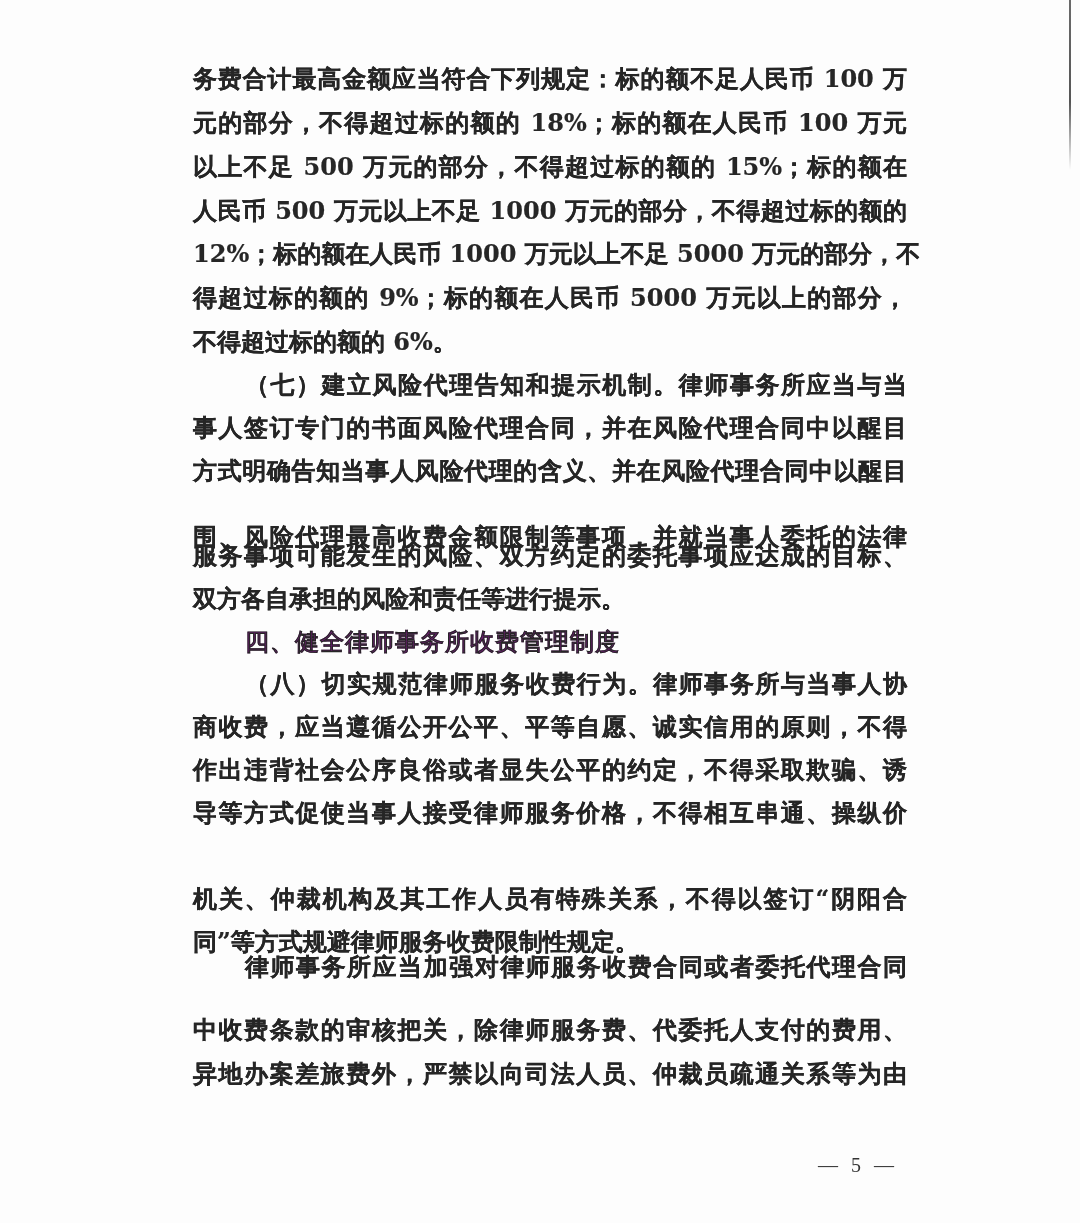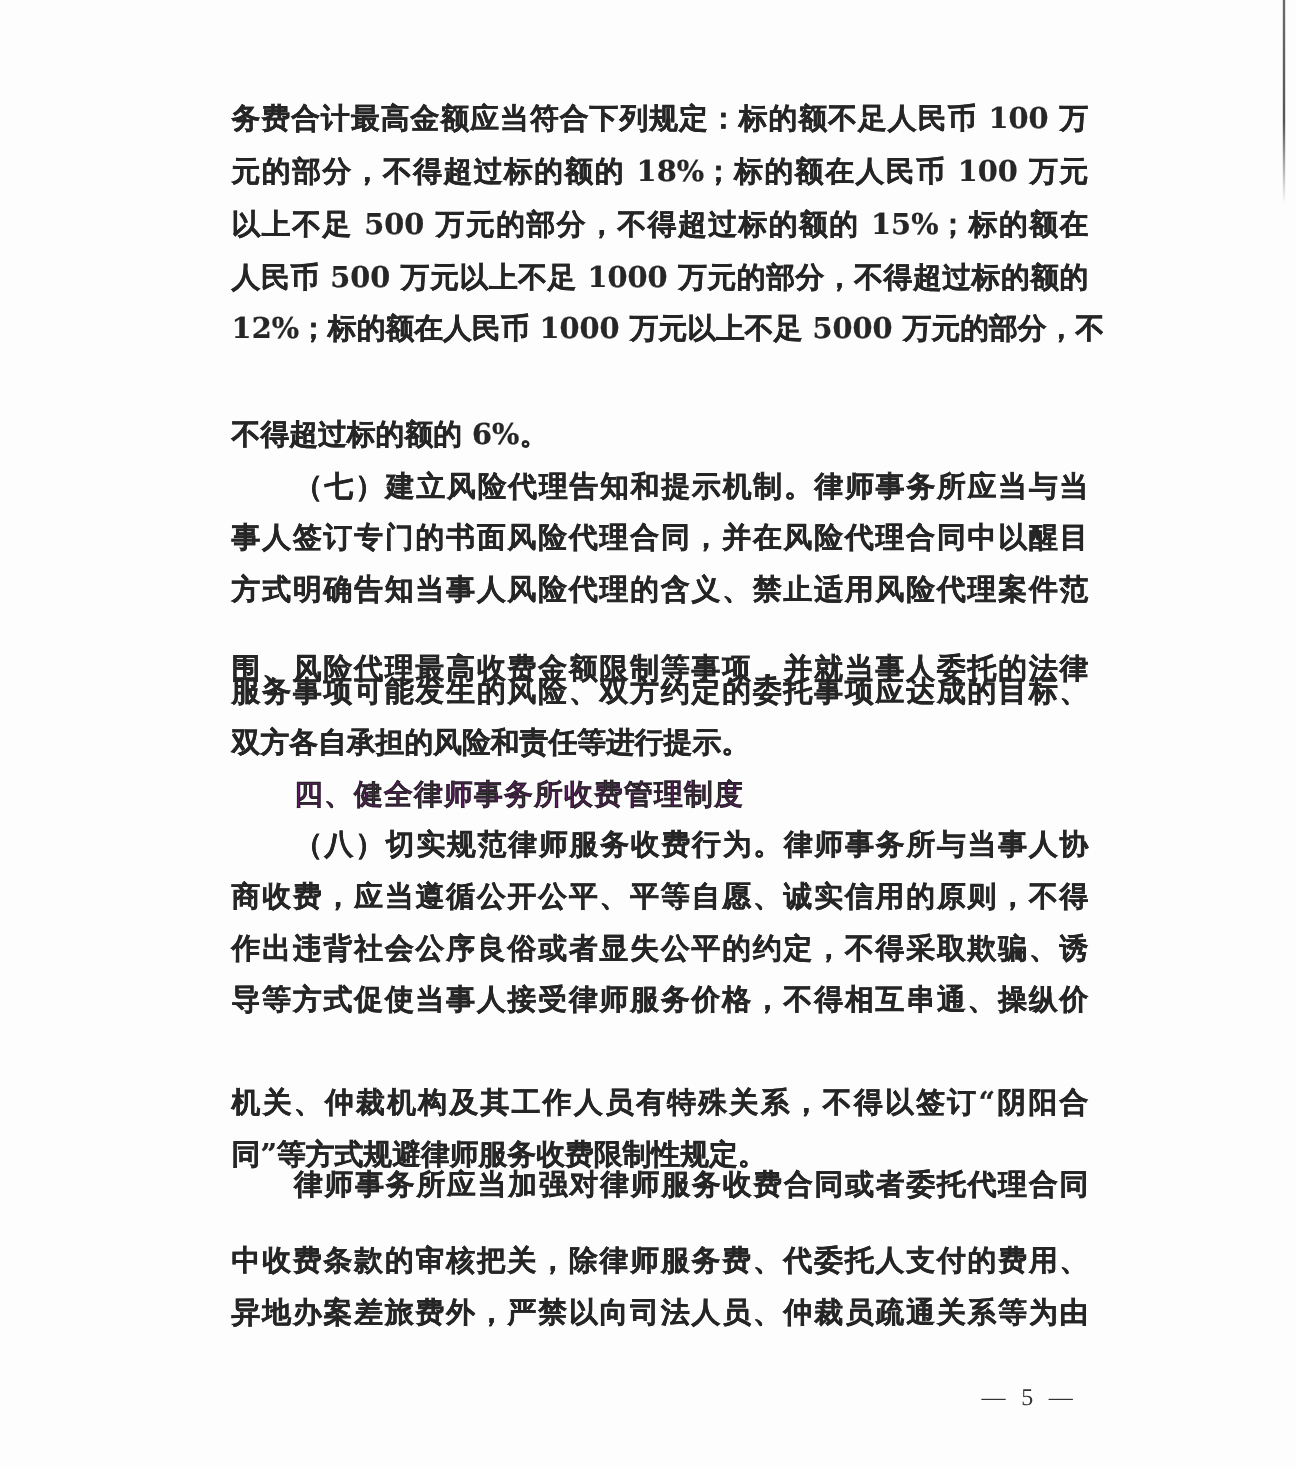--- a/index.html
+++ b/index.html
@@ -35,21 +35,20 @@
       width: 714px;
       height: 40px;
       line-height: 40px;
       font-size: 24px;
       font-weight: bold;
       letter-spacing: 0;
       text-align: justify;
       text-align-last: justify;
       white-space: nowrap;
       color: #262626;
-      margin-top: 20px;
       -webkit-text-stroke: 0.2px #262626;
     }
     .line.indent { left: 245px; width: 662px; }
     .line.last { text-align-last: left; }
     .line.heading {
       left: 245px;
       width: auto;
       text-align: left;
       text-align-last: left;
       font-family: "DejaVu Sans", "Liberation Sans", sans-serif;
@@ -80,25 +79,26 @@
 <body>
 
 <div class="page">
   <div class="scan-edge"></div>
 
   <div class="line" style="top:59px"><span class="j">务费合计最高金额应当符合下列规定：标的额不足人民币 100 万</span></div>
   <div class="line" style="top:103px"><span class="j">元的部分，不得超过标的额的 18%；标的额在人民币 100 万元</span></div>
   <div class="line" style="top:147px"><span class="j">以上不足 500 万元的部分，不得超过标的额的 15%；标的额在</span></div>
   <div class="line" style="top:191px"><span class="j">人民币 500 万元以上不足 1000 万元的部分，不得超过标的额的</span></div>
   <div class="line" style="top:234px"><span class="j">12%；标的额在人民币 1000 万元以上不足 5000 万元的部分，不</span></div>
+  <div class="line" style="top:278px"><span class="j">得超过标的额的 9%；标的额在人民币 5000 万元以上的部分，</span></div>
   <div class="line last" style="top:322px"><span>不得超过标的额的 6%。</span></div>
 
   <div class="line indent" style="top:365px"><span class="j">（七）建立风险代理告知和提示机制。律师事务所应当与当</span></div>
   <div class="line" style="top:408px"><span class="j">事人签订专门的书面风险代理合同，并在风险代理合同中以醒目</span></div>
-  <div class="line" style="top:451px"><span class="j">方式明确告知当事人风险代理的含义、禁止适用风险代理案件范</span></div>
+  <div class="line" style="top:451px"><span class="j">方式明确告知当事人风险代理的含义、并在风险代理合同中以醒目</span></div>
   <div class="line" style="top:517px"><span class="j">围、风险代理最高收费金额限制等事项，并就当事人委托的法律</span></div>
   <div class="line" style="top:536px"><span class="j">服务事项可能发生的风险、双方约定的委托事项应达成的目标、</span></div>
   <div class="line last" style="top:579px"><span>双方各自承担的风险和责任等进行提示。</span></div>
 
   <div class="line heading" style="top:622px"><span>四、健全律师事务所收费管理制度</span></div>
 
   <div class="line indent" style="top:664px"><span class="j">（八）切实规范律师服务收费行为。律师事务所与当事人协</span></div>
   <div class="line" style="top:707px"><span class="j">商收费，应当遵循公开公平、平等自愿、诚实信用的原则，不得</span></div>
   <div class="line" style="top:750px"><span class="j">作出违背社会公序良俗或者显失公平的约定，不得采取欺骗、诱</span></div>
   <div class="line" style="top:793px"><span class="j">导等方式促使当事人接受律师服务价格，不得相互串通、操纵价</span></div>

